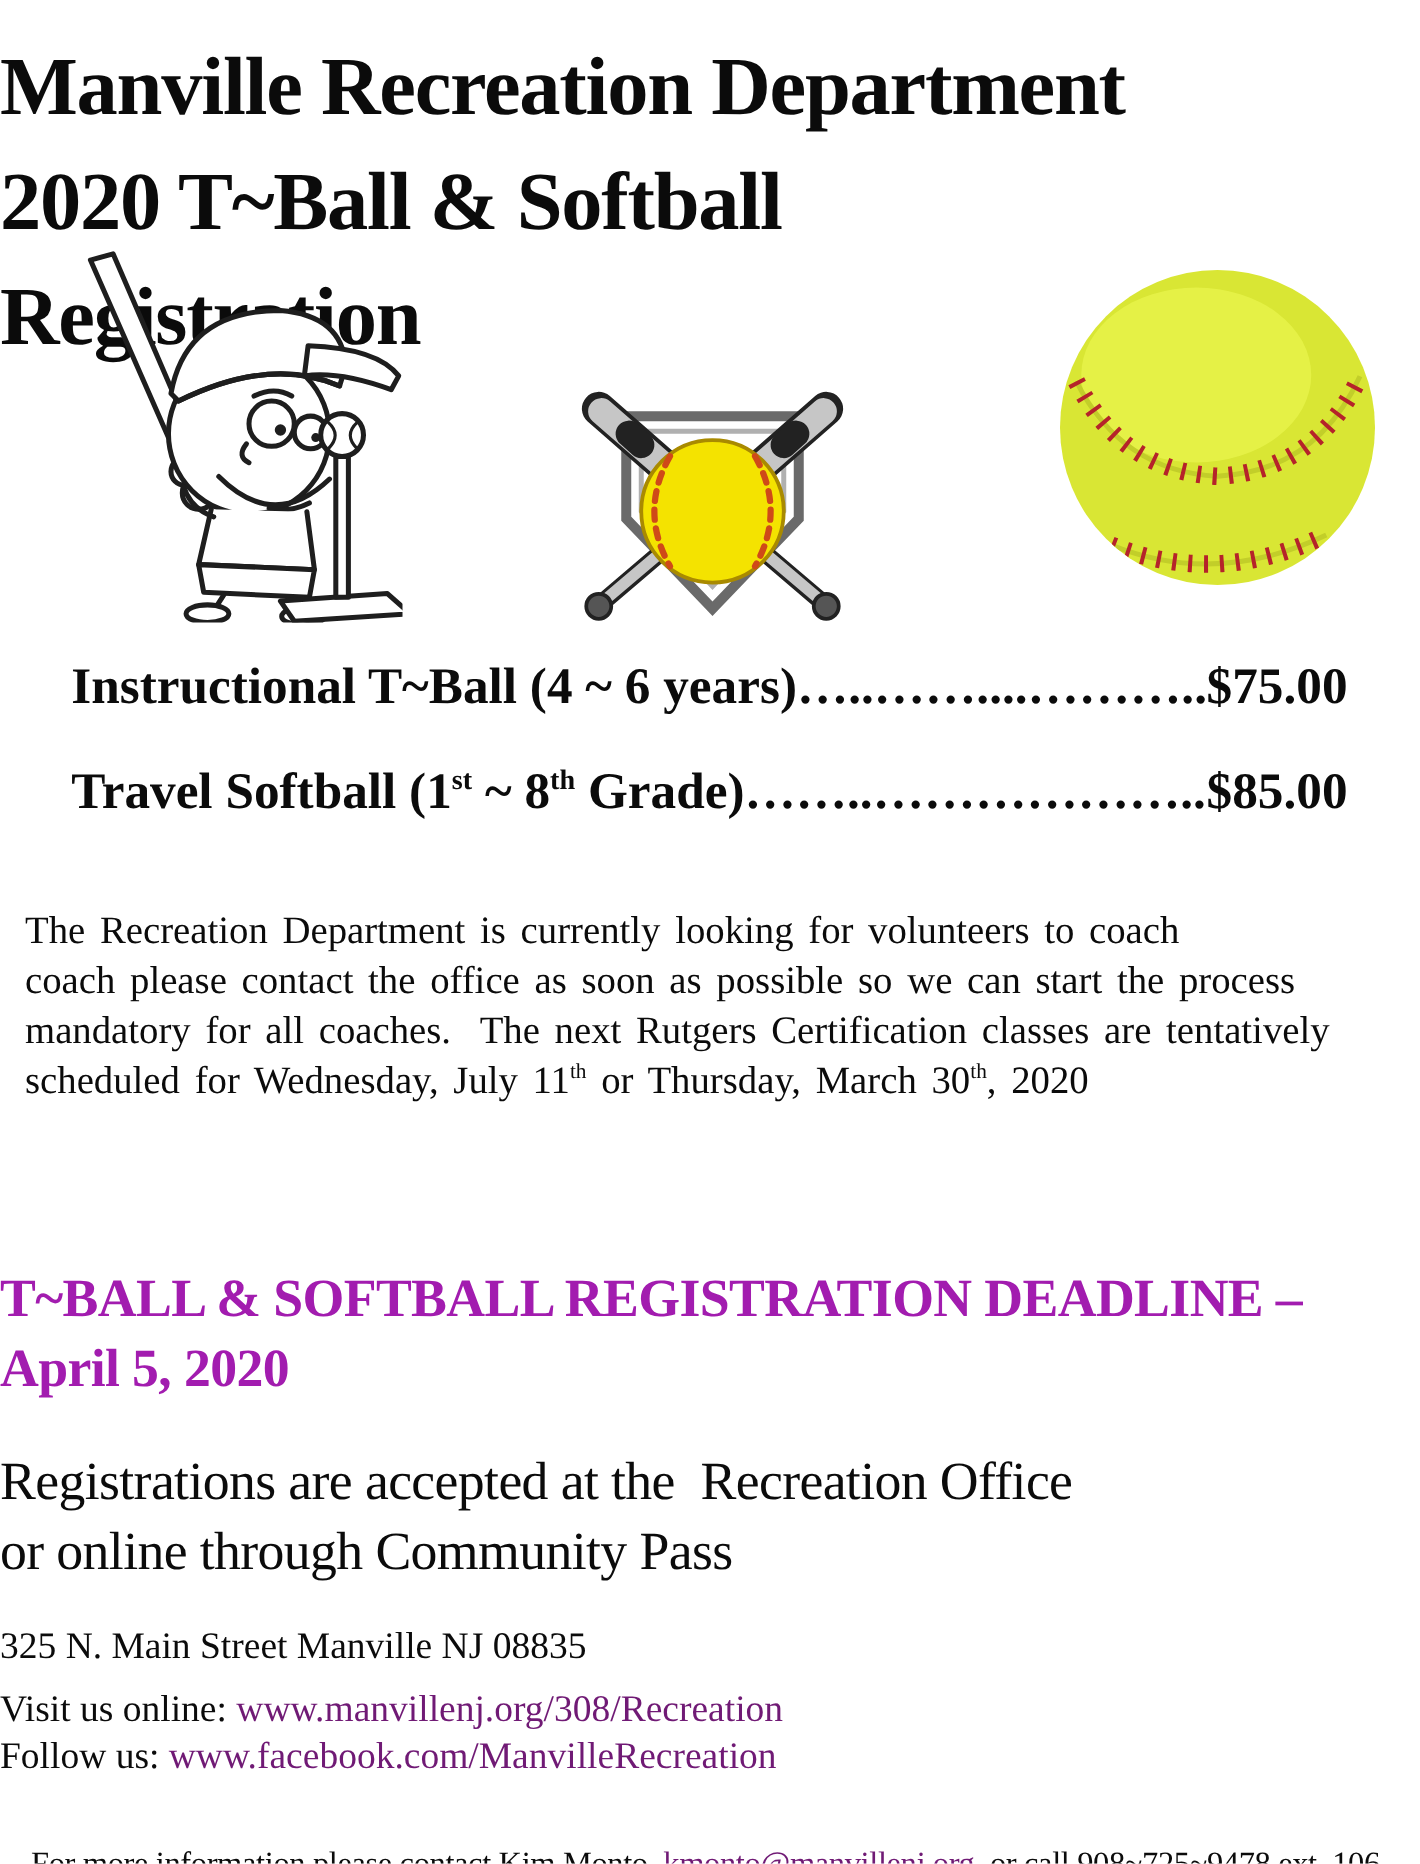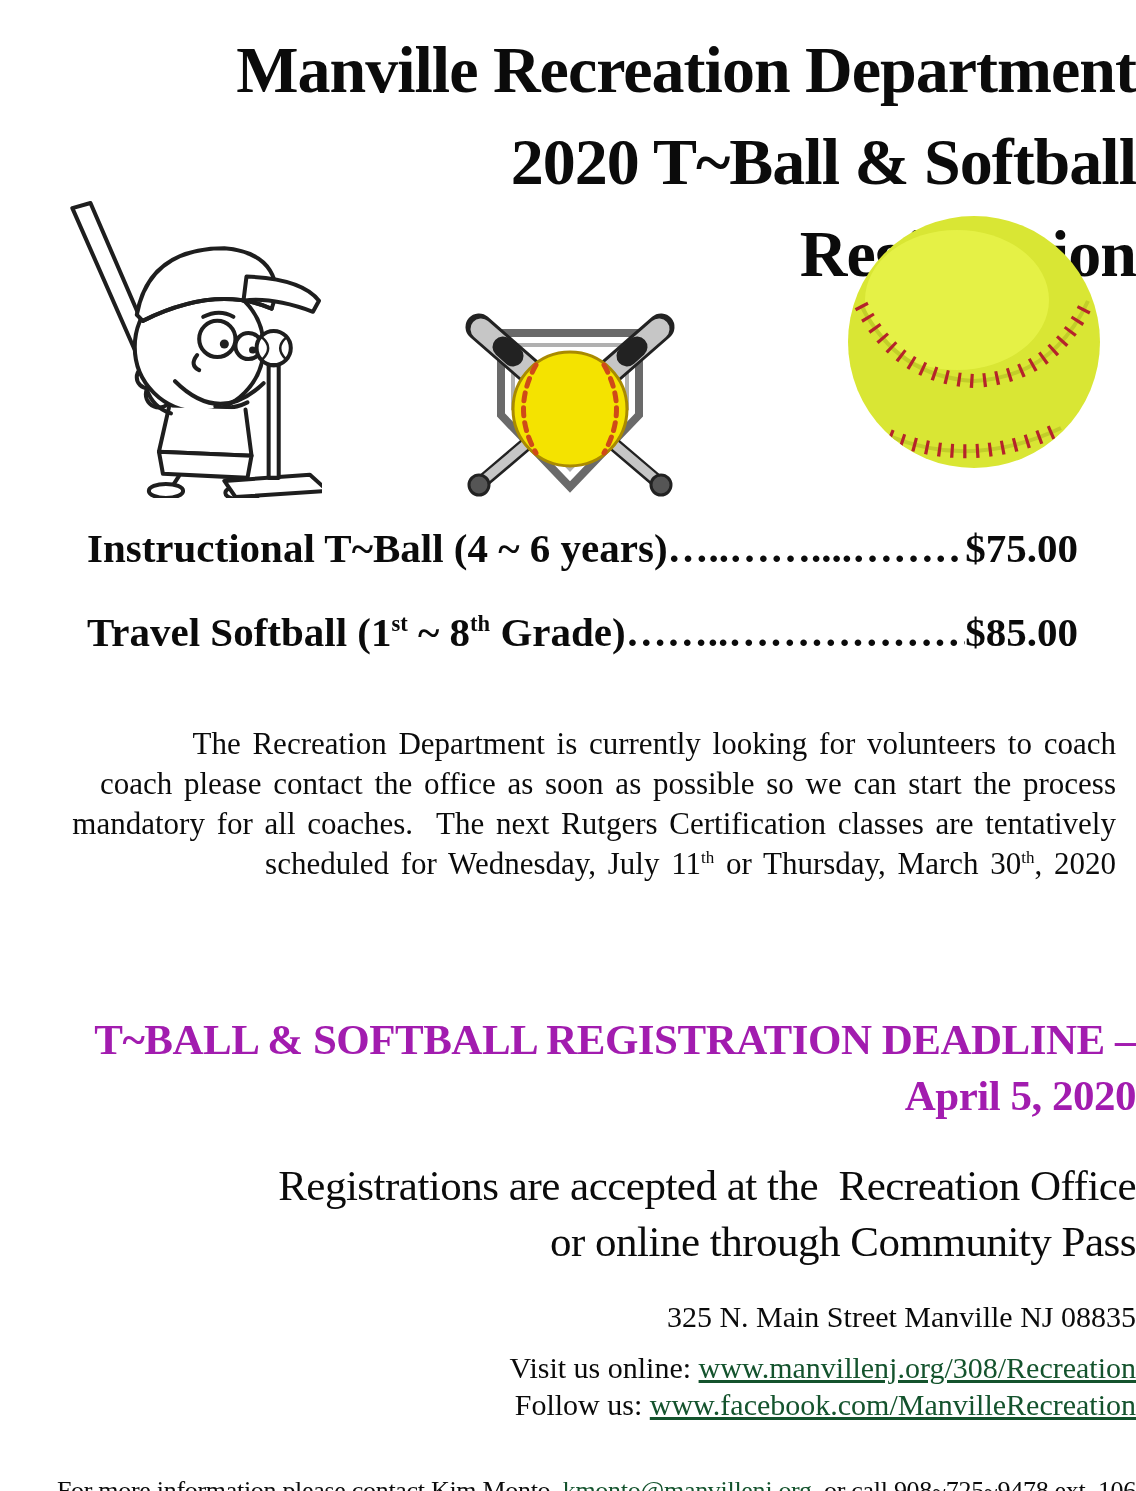--- a/index.html
+++ b/index.html
@@ -1,52 +1,52 @@
 <!DOCTYPE html>
 <html><head>
 <meta charset="utf-8">
 <style>
   html,body{margin:0;padding:0;background:#ffffff;}
   .page{
     position:relative;width:1136px;height:1491px;background:#ffffff;
     font-family:"Liberation Serif","DejaVu Serif",serif;color:#0b0b0b;overflow:hidden;
   }
   .abs{position:absolute;}
-  .centered{left:0;right:0;text-align:right;}
+  .centered{left:0;right:0;text-align:left;}
 
   .title-block{top:24px;font-size:66px;font-weight:bold;line-height:92px;letter-spacing:-1px;}
 
   .illu{position:absolute;}
   .illu-left{left:20px;top:196px;width:302px;height:302px;}
   .illu-center{left:441px;top:297px;width:258px;height:220px;}
   .illu-right{left:845px;top:208px;width:258px;height:274px;}
 
   .price-line{
     position:absolute;left:57px;right:58px;display:flex;align-items:baseline;
     font-size:41px;font-weight:bold;white-space:nowrap;
   }
   .price-line-1{top:524px;}
   .price-line-2{top:608px;}
-  .price-label{white-space:pre;margin-left:30px;}
+  .price-label{white-space:pre;}
   .price-dots{flex:1 1 auto;overflow:hidden;white-space:nowrap;}
   .price-amount{white-space:nowrap;}
   sup{font-size:55%;vertical-align:super;line-height:0;}
 
   .paragraph{top:724px;left:20px;right:20px;font-size:31px;line-height:40px;word-spacing:4px;}
   .para-line{white-space:pre-wrap;}
 
   .deadline-block{top:1012px;font-size:43px;font-weight:bold;line-height:56px;color:#a21caf;letter-spacing:-0.5px;}
 
   .reginfo-block{top:1158px;font-size:43px;font-weight:normal;line-height:56px;letter-spacing:-0.5px;}
   .reginfo-line{white-space:pre-wrap;}
 
   .address-line{top:1300px;font-size:30px;}
 
   .links-block{top:1349px;font-size:30px;line-height:37px;}
-  .link{color:#14532d;text-decoration:underline;cursor:pointer;}
+  .link{color:#701a75;cursor:pointer;}
 
   .footer-line{top:1446px;font-size:26px;letter-spacing:-0.3px;white-space:pre-wrap;}
 </style>
 </head>
 <body>
 
 <div class="page">
 
   <div class="abs centered title-block">
     <div>Manville Recreation Department</div>

